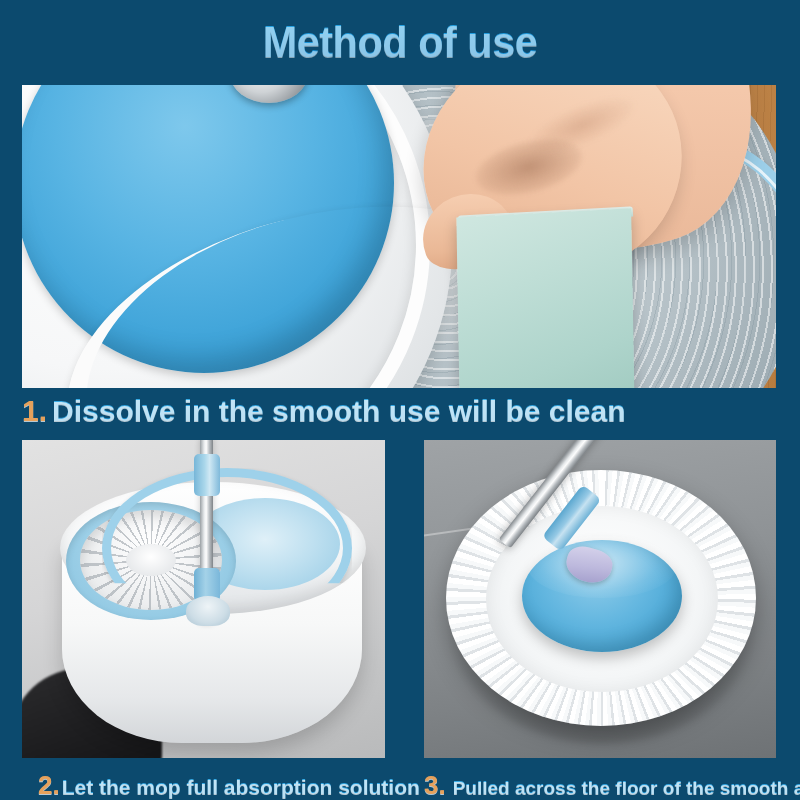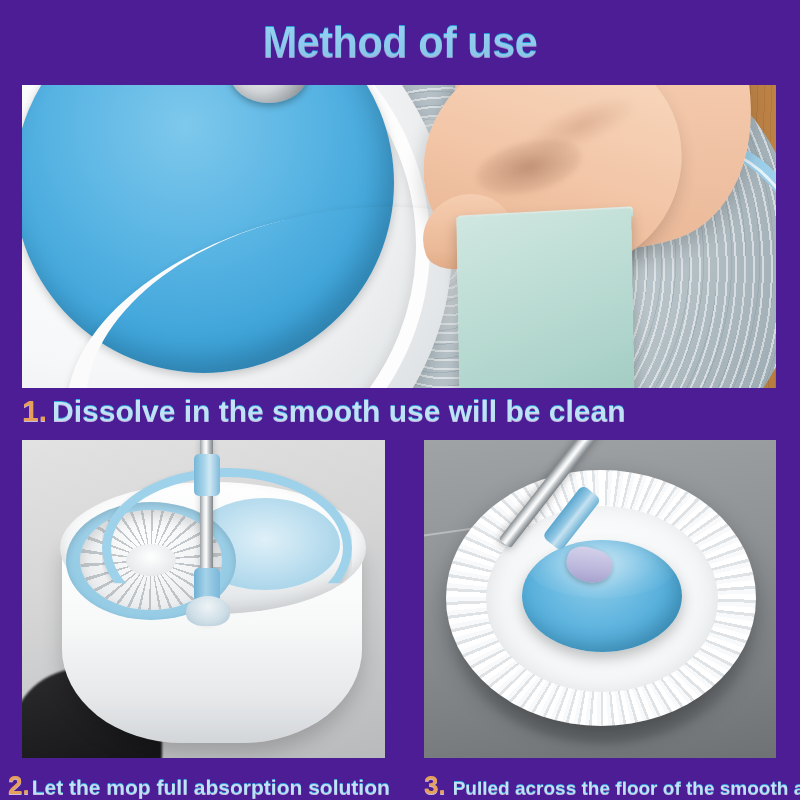--- a/index.html
+++ b/index.html
@@ -7,21 +7,21 @@
     padding: 0;
     background: #ffffff;
   }
   body {
     font-family: "Liberation Sans", sans-serif;
   }
   #page {
     position: relative;
     width: 800px;
     height: 800px;
-    background: #4c1d95;
+    background: #0c4a6e;
     overflow: hidden;
   }
 
   
   .title {
     position: absolute;
     left: 0;
     top: 16px;
     width: 800px;
     text-align: center;
@@ -383,21 +383,21 @@
 
   .caption-1 {
     left: 22px;
     top: 394px;
     font-size: 30px;
     letter-spacing: 0px;
   }
   .caption-1 .num { font-size: 30px; margin-right: 5px; }
 
   .caption-2 {
-    left: 8px;
+    left: 38px;
     top: 770px;
     font-size: 21px;
   }
   .caption-2 .num { font-size: 26px; margin-right: 2px; }
 
   .caption-3 {
     left: 424px;
     top: 770px;
     font-size: 19px;
   }

